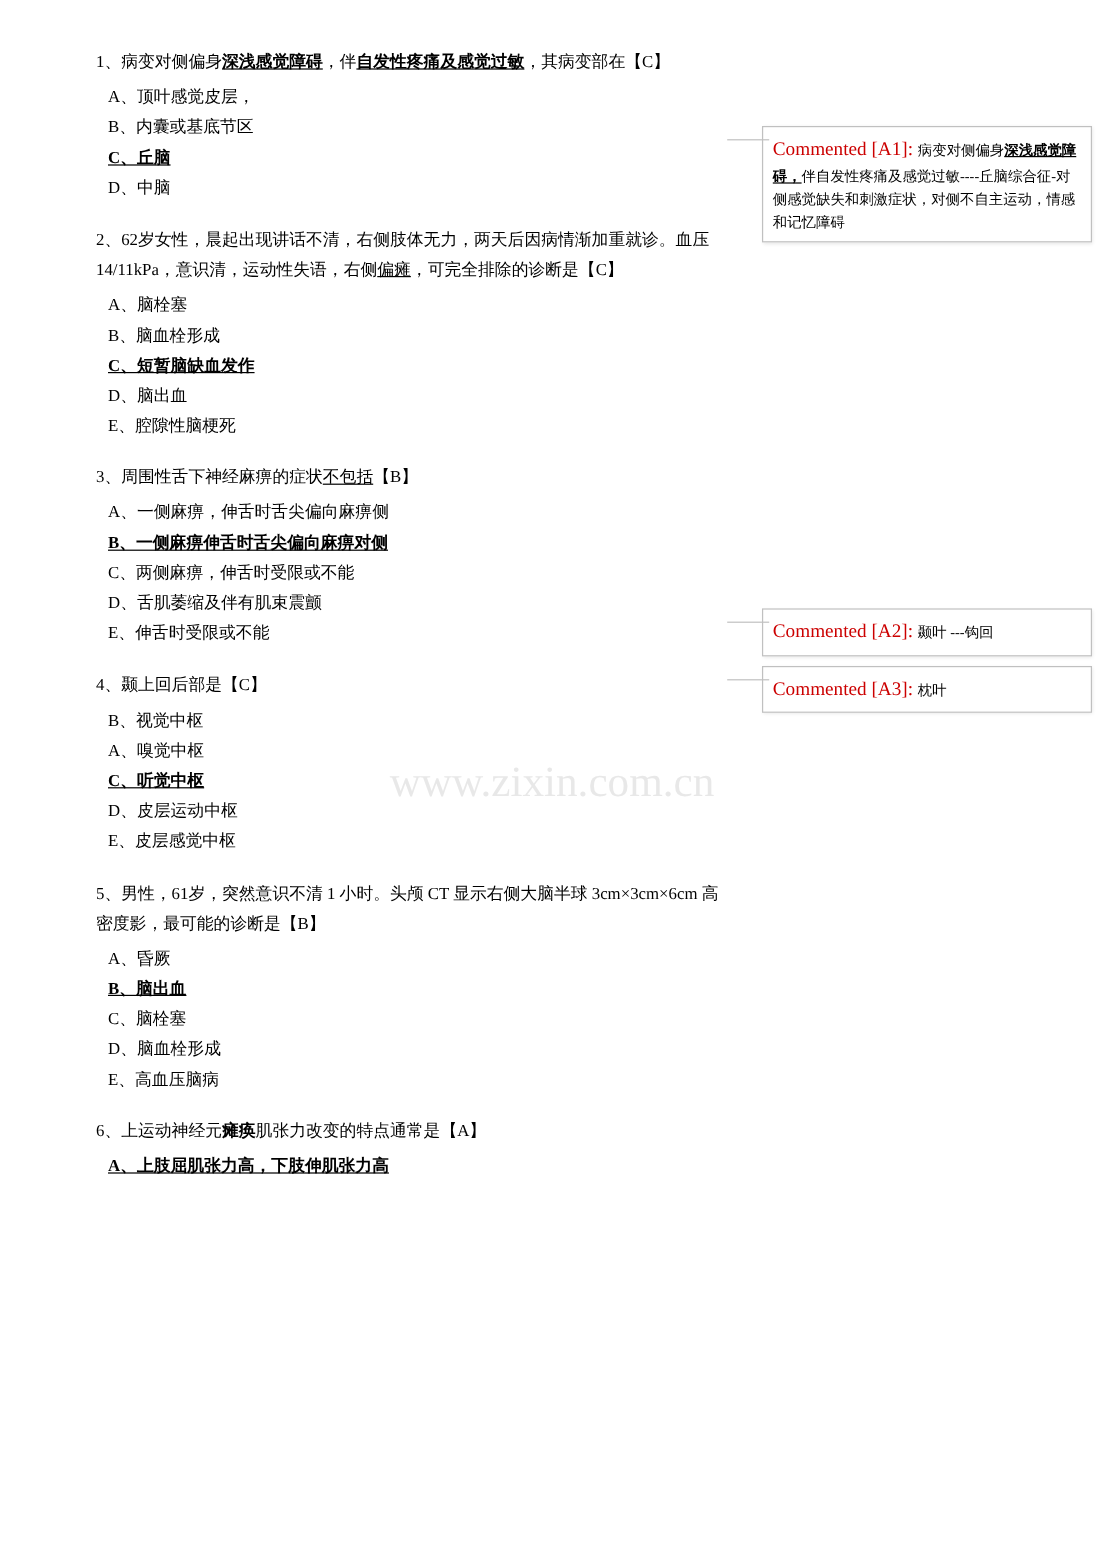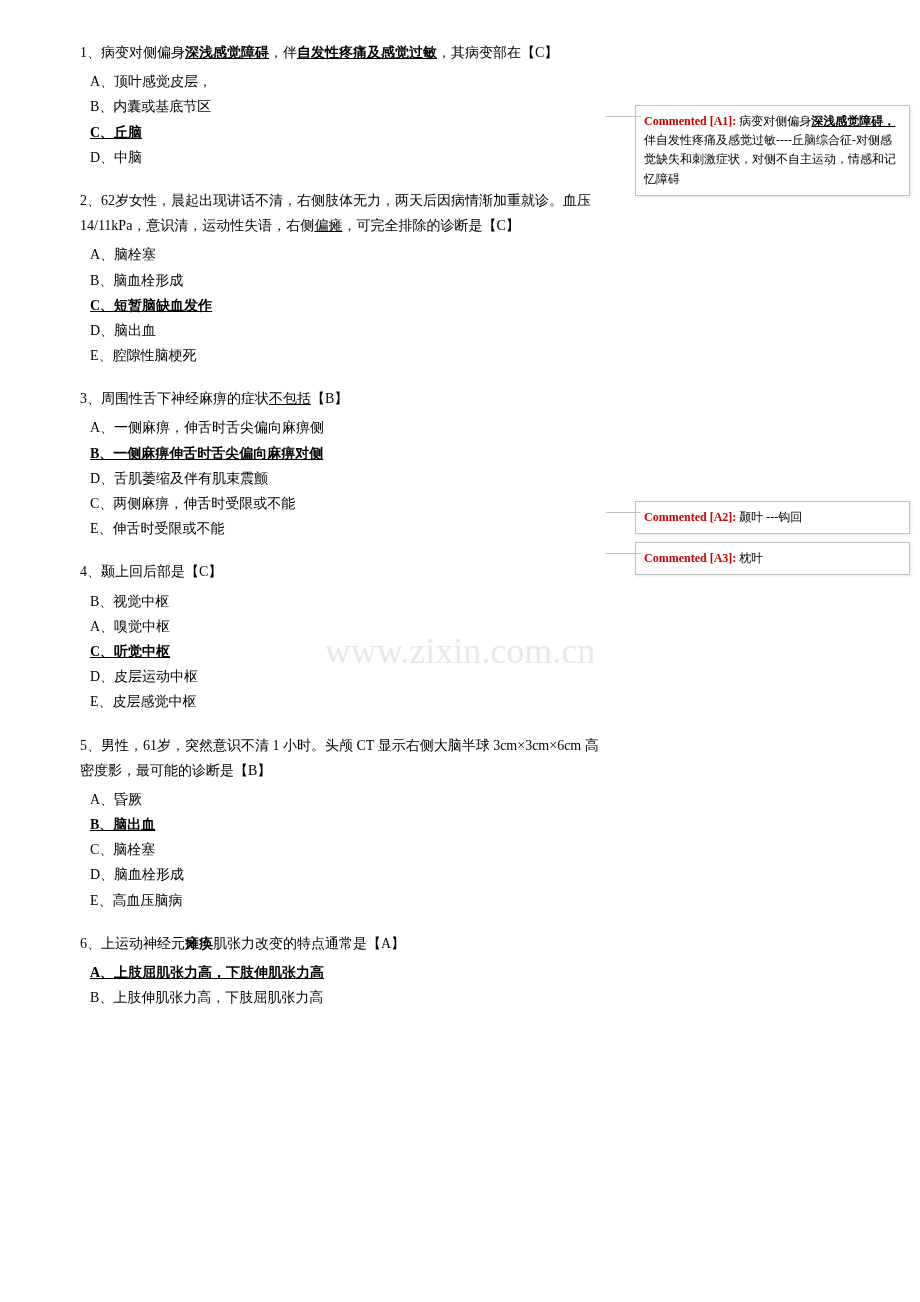--- a/index.html
+++ b/index.html
@@ -49,22 +49,22 @@
       background: #fff;
       padding: 6px 8px;
       font-size: 12px;
       line-height: 1.6;
       margin-bottom: 8px;
       box-shadow: 1px 1px 3px rgba(0,0,0,0.1);
       position: relative;
     }
     .comment-label {
       color: #cc0000;
-      font-weight: bold;
-      font-size: 12px;
+      font-weight: normal;
+      font-size: 16px;
     }
     .comment-text {
       font-size: 12px;
       line-height: 1.6;
     }
     .comment-bold {
       font-weight: bold;
       text-decoration: underline;
     }
     .connector-line {
@@ -118,22 +118,22 @@
     </div>
 
     <div class="question-block">
       <div class="question-text">
         3、周围性舌下神经麻痹的症状<u>不包括</u>【B】
       </div>
       <div class="option">A、一侧麻痹，伸舌时舌尖偏向麻痹侧</div>
       <div class="option">
         <a class="answer-link">B、一侧麻痹伸舌时舌尖偏向麻痹对侧</a>
       </div>
+      <div class="option">C、两侧麻痹，伸舌时受限或不能</div>
       <div class="option">D、舌肌萎缩及伴有肌束震颤</div>
-      <div class="option">C、两侧麻痹，伸舌时受限或不能</div>
       <div class="option">E、伸舌时受限或不能</div>
     </div>
 
     <div class="question-block">
       <div class="question-text">
         4、颞上回后部是【C】
       </div>
       <div class="option">B、视觉中枢</div>
       <div class="option">A、嗅觉中枢</div>
       <div class="option">
@@ -156,21 +156,20 @@
       <div class="option">E、高血压脑病</div>
     </div>
 
     <div class="question-block">
       <div class="question-text">
         6、上运动神经元<strong>瘫痪</strong>肌张力改变的特点通常是【A】
       </div>
       <div class="option">
         <a class="answer-link">A、上肢屈肌张力高，下肢伸肌张力高</a>
       </div>
-      <div class="option">B、上肢伸肌张力高，下肢屈肌张力高</div>
     </div>
 
   </div>
 
   <div class="sidebar">
 
     <div style="margin-top: 75px;">
       <div class="comment-box">
         <div class="connector-line"></div>
         <span class="comment-label">Commented [A1]: </span>

